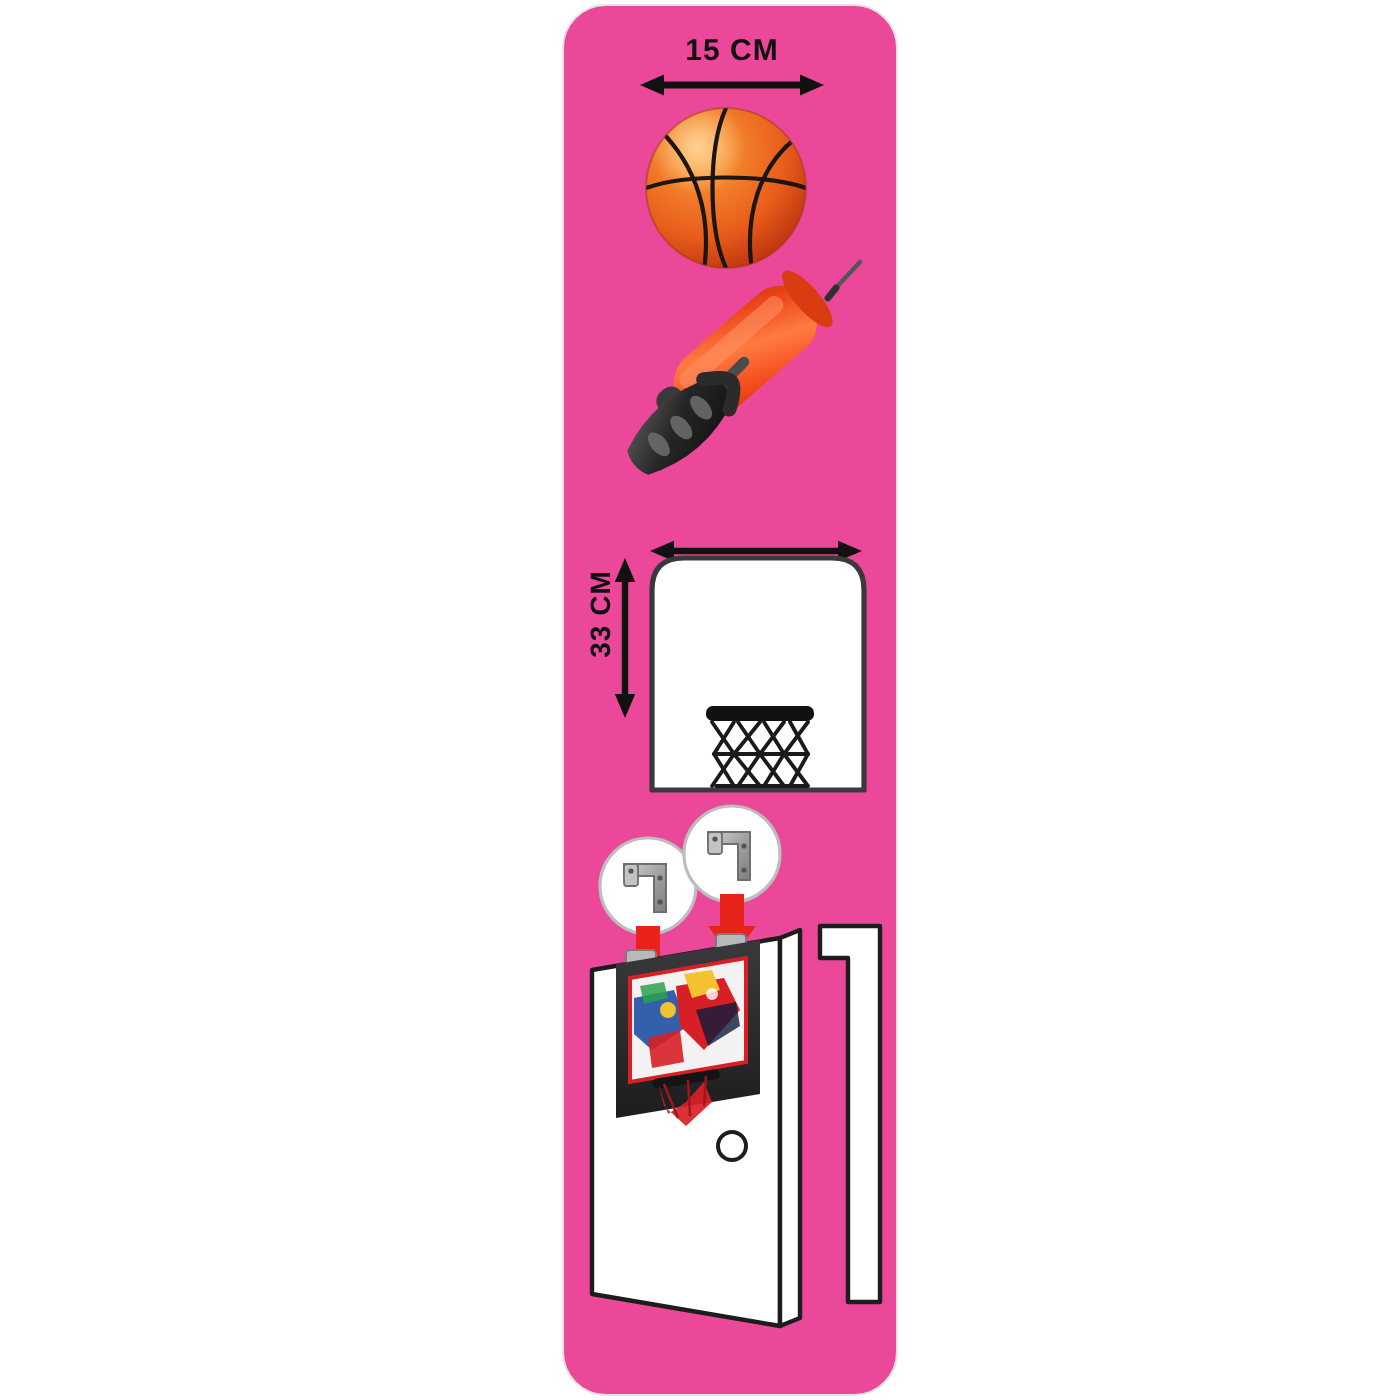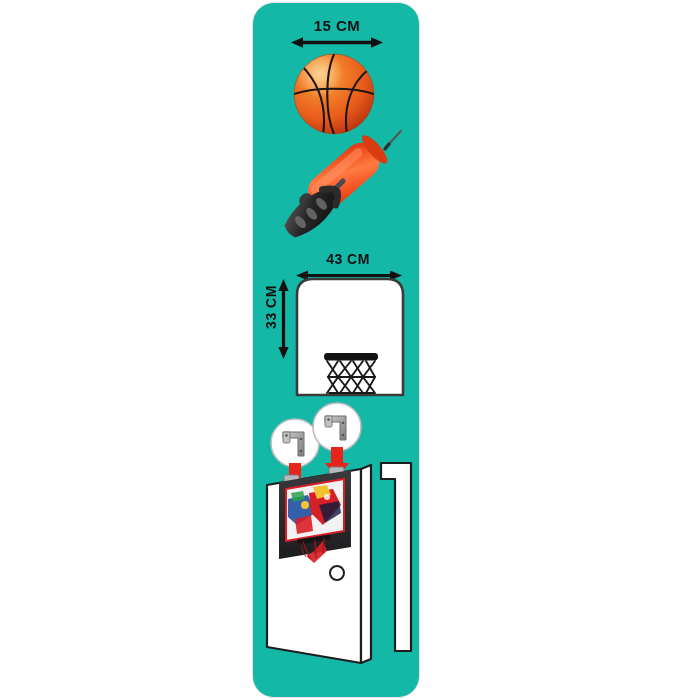--- a/index.html
+++ b/index.html
@@ -1,22 +1,22 @@
 <!DOCTYPE html>
 <html><head>
 <meta charset="utf-8">
 <style>
   html,body{margin:0;padding:0;background:#ffffff;}
   body{width:700px;height:700px;position:relative;overflow:hidden;
        font-family:"Liberation Sans","DejaVu Sans",sans-serif;}
 
   
   #panel{
-    position:absolute;left:252px;top:2px;width:168px;height:696px;
-    background:#14b8a6;border:1px solid #e3e3e6;border-radius:22px;
+    position:absolute;left:281px;top:2px;width:168px;height:696px;
+    background:#ec4899;border:1px solid #e3e3e6;border-radius:22px;
     box-sizing:border-box;overflow:hidden;
   }
 
   .sec{position:absolute;left:0;width:100%;}
 
   
   .dimtxt{
     font-family:"Liberation Sans","DejaVu Sans",sans-serif;
     font-weight:bold;color:#111111;letter-spacing:.5px;
     transform-origin:center center;white-space:nowrap;
@@ -137,21 +137,20 @@
             <ellipse cx="52" cy="88" rx="4" ry="7"></ellipse>
           </g>
           <path d="M62 78 q10 6 10 10 q0 4 -10 10" fill="none" stroke="#2b2b2b" stroke-width="7" stroke-linecap="round"></path>
         </g>
       </svg>
     </div>
   </div>
 
   <div class="sec" id="s-hoop">
 
-    <div class="dimtxt" id="hoop-w-label">43 CM</div>
 
     <svg id="hoop-w-arrow" viewBox="0 0 106 11">
       <line x1="9" y1="5.5" x2="97" y2="5.5" stroke="#111" stroke-width="3.2"></line>
       <polygon points="0,5.5 12,0.4 12,10.6" fill="#111"></polygon>
       <polygon points="106,5.5 94,0.4 94,10.6" fill="#111"></polygon>
     </svg>
 
     <div class="dimtxt" id="hoop-h-label">33 CM</div>
 
     <svg id="hoop-h-arrow" viewBox="0 0 11 80">

